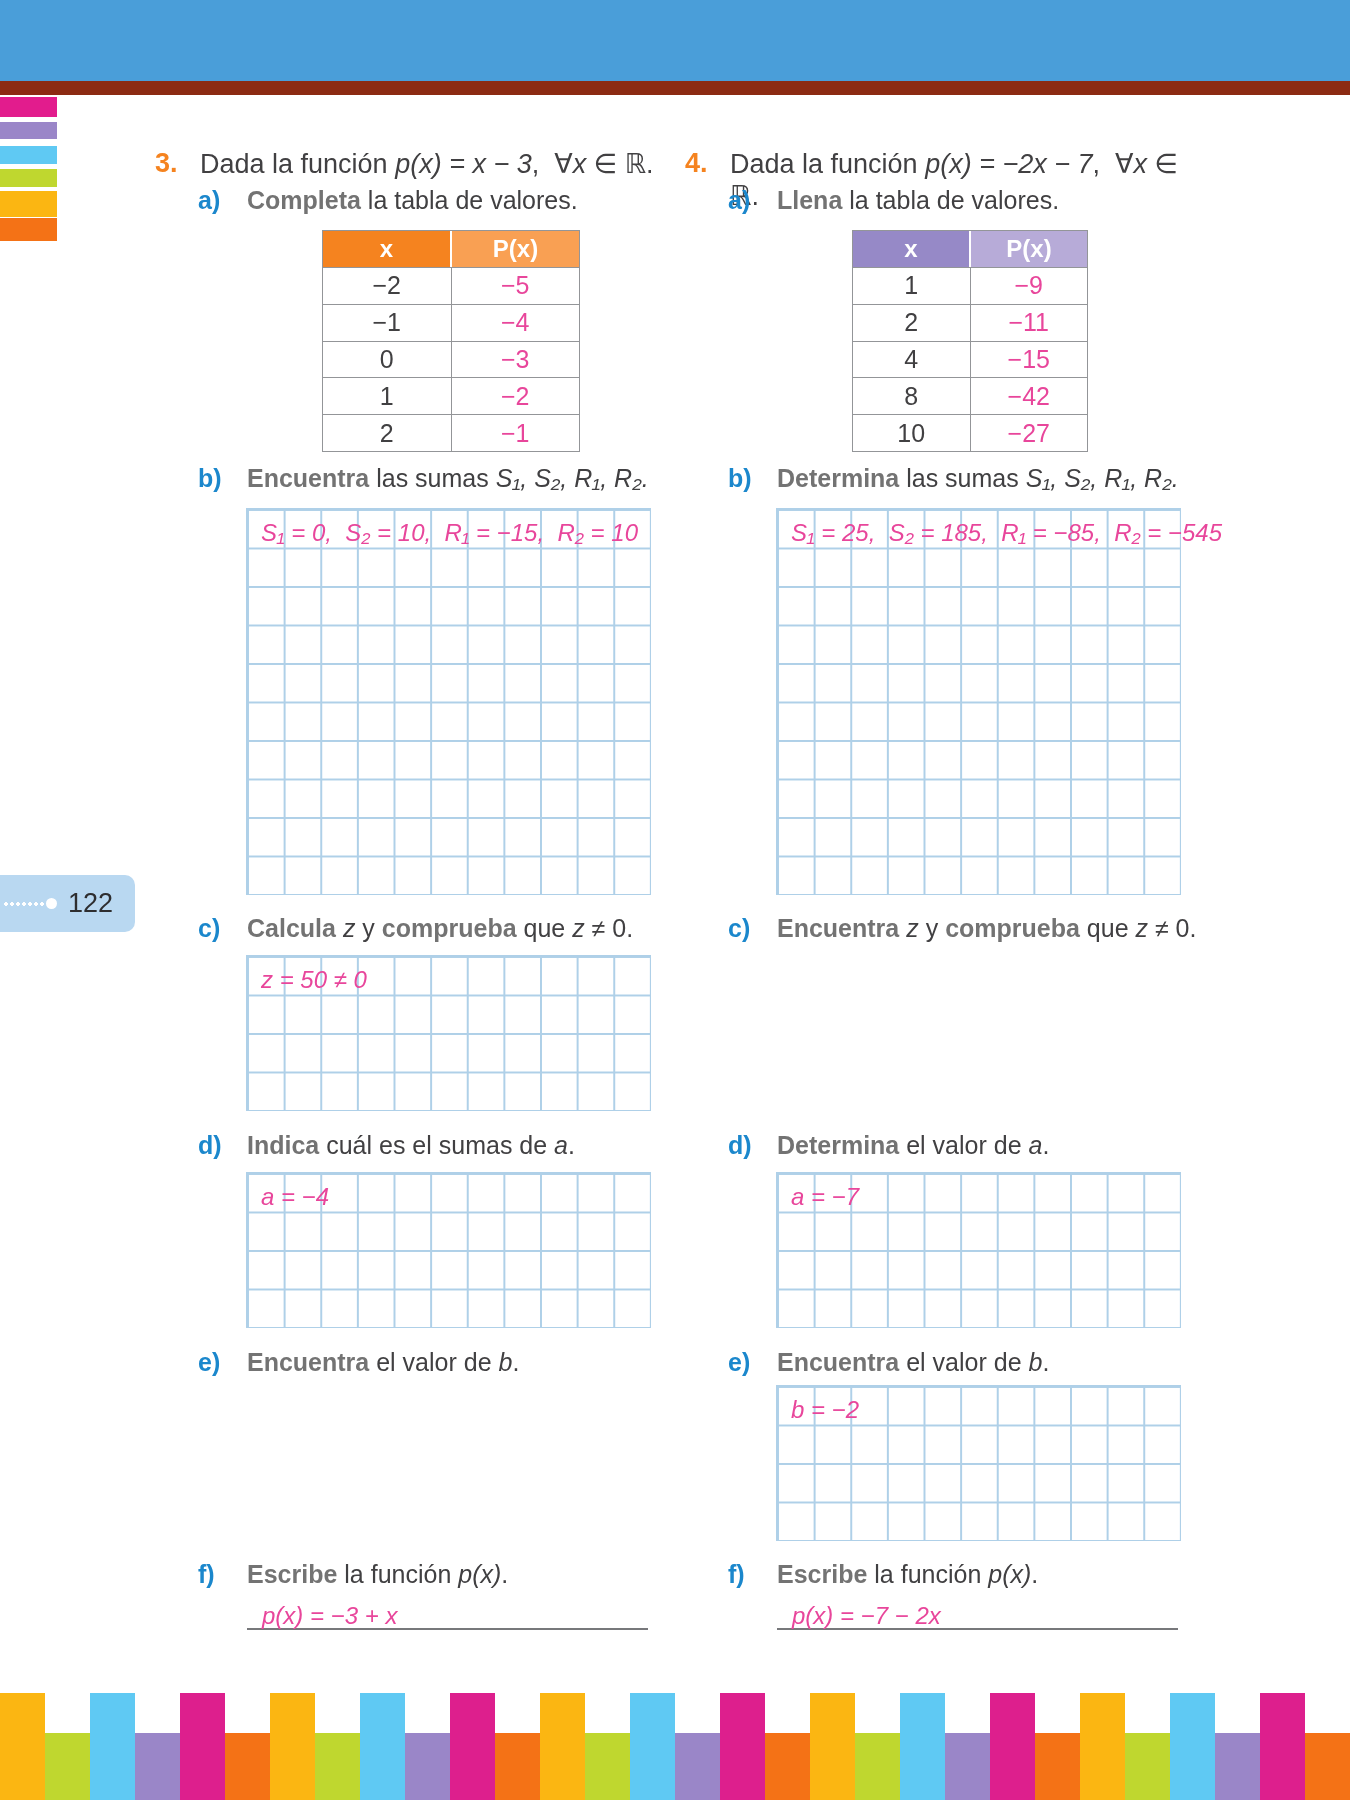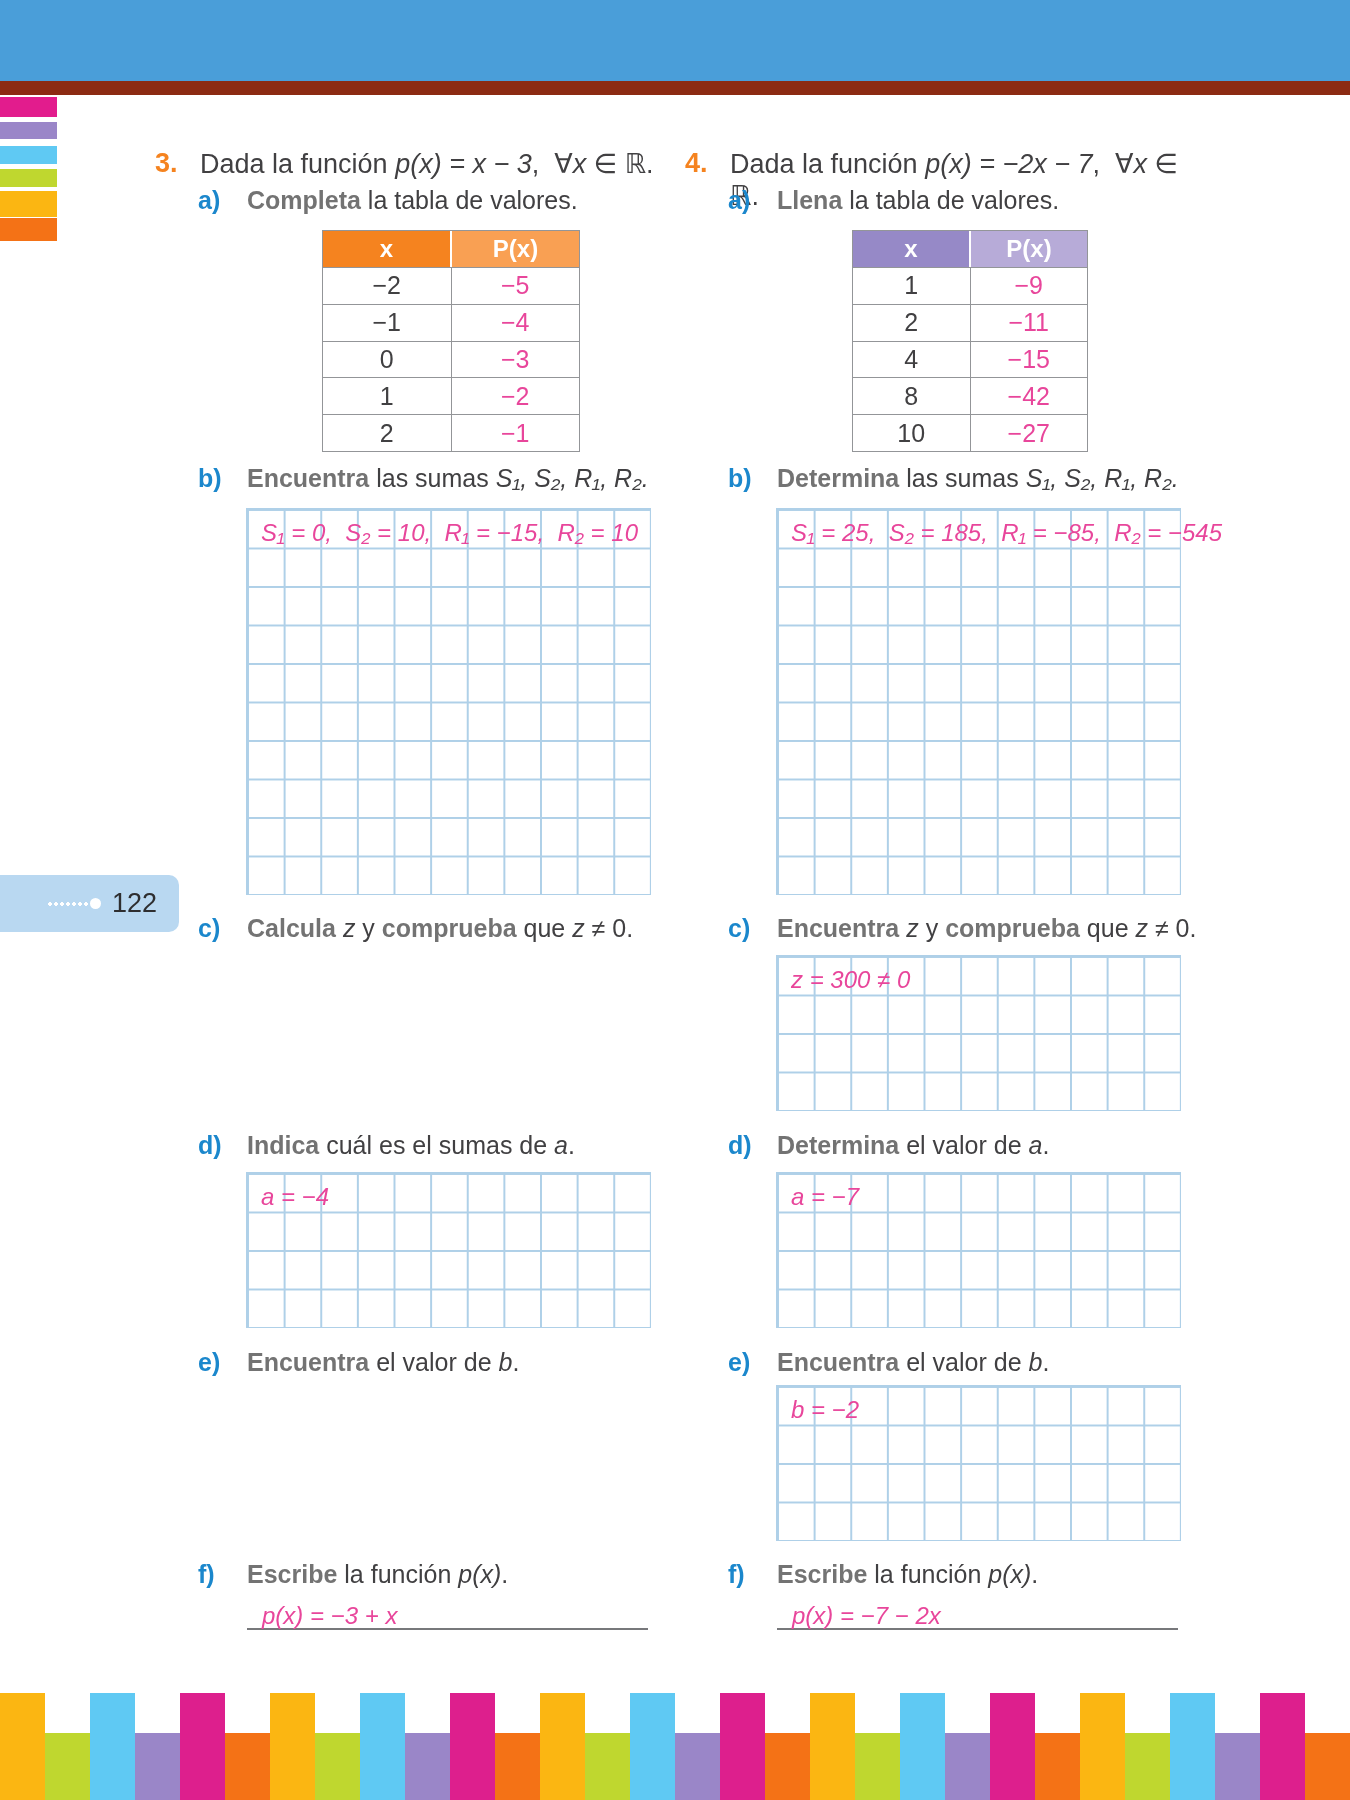--- a/index.html
+++ b/index.html
@@ -9,21 +9,21 @@
   
   .header-bar{position:absolute;left:0;top:0;width:1350px;height:81px;}
   .header-stripe{position:absolute;left:0;top:81px;width:1350px;height:14px;}
 
   
   .side-tabs{position:absolute;left:0;top:0;width:60px;height:300px;}
   .side-tab{position:absolute;left:0;width:57px;}
 
   
   .page-tab{position:absolute;left:0;top:875px;width:135px;height:57px;background:#B9D8F1;
-            border-radius:0 10px 10px 0;display:flex;align-items:center;padding-left:44px;}
+            border-radius:0 10px 10px 0;display:flex;align-items:center;}
   .leader{margin-left:3px;width:42px;height:4px;background-image:radial-gradient(circle,#fff 1.6px,transparent 1.8px);
           background-size:6px 4px;background-repeat:repeat-x;background-position:center;}
   .leader-dot{width:11px;height:11px;border-radius:50%;background:#fff;margin-left:1px;flex:none;}
   .pnum{margin-left:11px;font-size:27px;color:#2E2E30;}
 
   
   .col{position:absolute;top:0;width:520px;height:1800px;}
   .ex-head{position:absolute;top:148px;left:0;display:flex;font-size:27px;}
   .ex-num{width:45px;font-weight:bold;color:#F5831F;flex:none;}
   .ex-title{white-space:pre-wrap;}
@@ -125,20 +125,23 @@
       <span class="txt"><span class="sb">Encuentra</span><span> las sumas </span><span class="si">S₁, S₂, R₁, R₂.</span></span>
     </div>
     <div class="grid-box" style="top:508px;height:385px">
       <span class="ans">S₁ = 0,  S₂ = 10,  R₁ = −15,  R₂ = 10</span>
     </div>
 
     <div class="item" style="top:914px">
       <span class="lbl">c)</span>
       <span class="txt"><span class="sb">Calcula</span><span> </span><span class="si">z</span><span> y </span><span class="sb">comprueba</span><span> que </span><span class="si">z</span><span> ≠ 0.</span></span>
     </div>
+    <div class="grid-box" style="top:955px;height:154px">
+      <span class="ans">z = 50 ≠ 0</span>
+    </div>
 
     <div class="item" style="top:1131px">
       <span class="lbl">d)</span>
       <span class="txt"><span class="sb">Indica</span><span> cuál es el sumas de </span><span class="si">a</span><span>.</span></span>
     </div>
     <div class="grid-box" style="top:1172px;height:154px">
       <span class="ans">a = −4</span>
     </div>
 
     <div class="item" style="top:1348px">
@@ -197,23 +200,20 @@
       <span class="lbl">b)</span>
       <span class="txt"><span class="sb">Determina</span><span> las sumas </span><span class="si">S₁, S₂, R₁, R₂.</span></span>
     </div>
     <div class="grid-box" style="top:508px;height:385px">
       <span class="ans">S₁ = 25,  S₂ = 185,  R₁ = −85,  R₂ = −545</span>
     </div>
 
     <div class="item" style="top:914px">
       <span class="lbl">c)</span>
       <span class="txt"><span class="sb">Encuentra</span><span> </span><span class="si">z</span><span> y </span><span class="sb">comprueba</span><span> que </span><span class="si">z</span><span> ≠ 0.</span></span>
-    </div>
-    <div class="grid-box" style="top:955px;height:154px">
-      <span class="ans">z = 300 ≠ 0</span>
     </div>
 
     <div class="item" style="top:1131px">
       <span class="lbl">d)</span>
       <span class="txt"><span class="sb">Determina</span><span> el valor de </span><span class="si">a</span><span>.</span></span>
     </div>
     <div class="grid-box" style="top:1172px;height:154px">
       <span class="ans">a = −7</span>
     </div>
 

